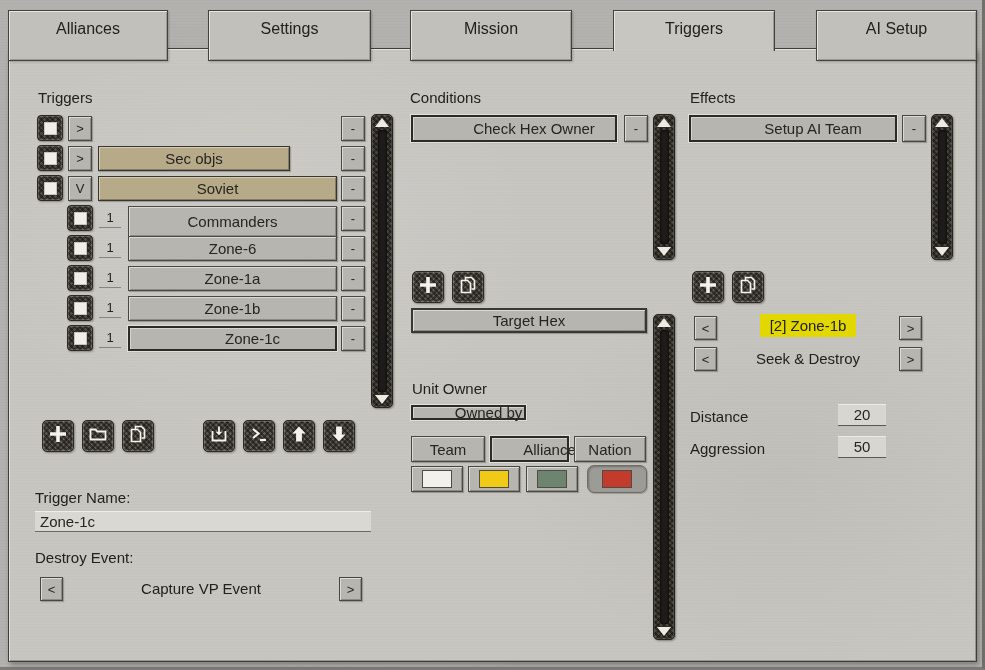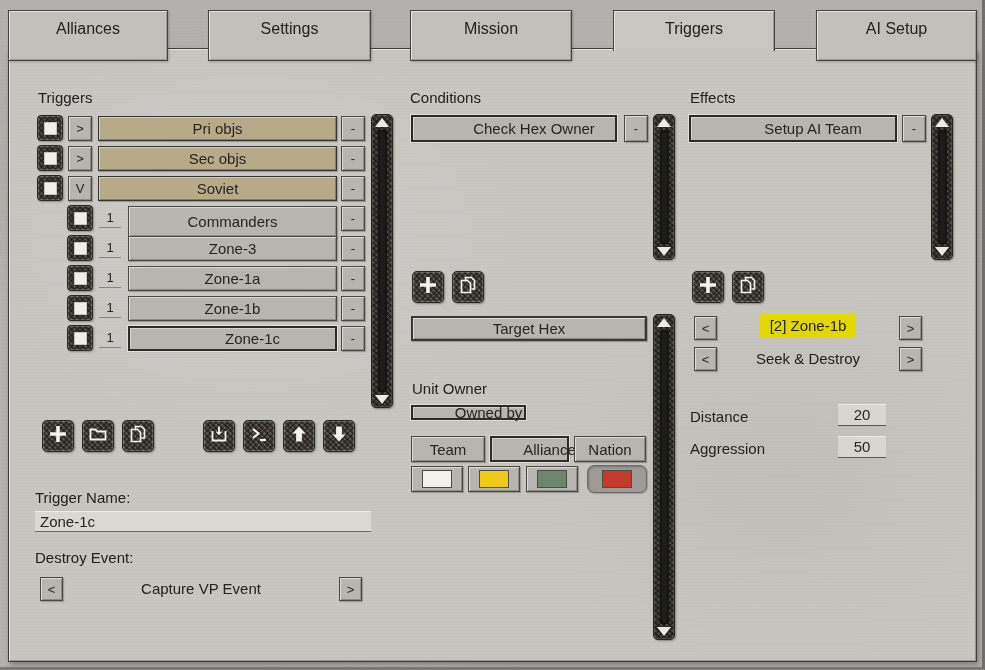--- a/index.html
+++ b/index.html
@@ -109,49 +109,48 @@
   <div class="tab abs" style="left:816px;width:161px;">AI Setup</div>
 
   <div id="panel" class="abs"></div>
 
   <div class="lbl abs" style="left:38px;top:89px;z-index:2">Triggers</div>
 
   <div class="cb abs" style="left:37px;top:115px;z-index:2">
       <div class="in"></div>
     </div>
   <div class="btn mini abs" style="left:68px;top:116px;width:24px;height:25px;z-index:2">&gt;</div>
-  <div class="btn tan abs" style="left:98px;top:116px;width:239px;height:25px;z-index:2">Pri objs</div>
   <div class="btn mini abs" style="left:341px;top:116px;width:24px;height:25px;z-index:2">-</div>
 
   <div class="cb abs" style="left:37px;top:145px;z-index:2">
       <div class="in"></div>
     </div>
   <div class="btn mini abs" style="left:68px;top:146px;width:24px;height:25px;z-index:2">&gt;</div>
-  <div class="btn tan abs" style="left:98px;top:146px;width:239px;height:25px;z-index:2">Sec objs</div>
+  <div class="btn tan abs" style="left:98px;top:146px;width:192px;height:25px;z-index:2">Sec objs</div>
   <div class="btn mini abs" style="left:341px;top:146px;width:24px;height:25px;z-index:2">-</div>
 
   <div class="cb abs" style="left:37px;top:175px;z-index:2">
       <div class="in"></div>
     </div>
   <div class="btn mini abs" style="left:68px;top:176px;width:24px;height:25px;z-index:2">V</div>
   <div class="btn tan abs" style="left:98px;top:176px;width:239px;height:25px;z-index:2">Soviet</div>
   <div class="btn mini abs" style="left:341px;top:176px;width:24px;height:25px;z-index:2">-</div>
 
   <div class="cb abs" style="left:67px;top:205px;z-index:2">
       <div class="in"></div>
     </div>
   <input class="numfield abs" style="left: 99px; top: 208px; width: 22px; height: 20px; z-index: 2;" value="1">
   <div class="btn abs" style="left:128px;top:206px;width:209px;height:31px;z-index:2">Commanders</div>
   <div class="btn mini abs" style="left:341px;top:206px;width:24px;height:25px;z-index:2">-</div>
 
   <div class="cb abs" style="left:67px;top:235px;z-index:2">
       <div class="in"></div>
     </div>
   <input class="numfield abs" style="left: 99px; top: 238px; width: 22px; height: 20px; z-index: 2;" value="1">
-  <div class="btn abs" style="left:128px;top:236px;width:209px;height:25px;z-index:2">Zone-3</div>
+  <div class="btn abs" style="left:128px;top:236px;width:209px;height:25px;z-index:2">Zone-6</div>
   <div class="btn mini abs" style="left:341px;top:236px;width:24px;height:25px;z-index:2">-</div>
 
   <div class="cb abs" style="left:67px;top:265px;z-index:2">
       <div class="in"></div>
     </div>
   <input class="numfield abs" style="left: 99px; top: 268px; width: 22px; height: 20px; z-index: 2;" value="1">
   <div class="btn abs" style="left:128px;top:266px;width:209px;height:25px;z-index:2">Zone-1a</div>
   <div class="btn mini abs" style="left:341px;top:266px;width:24px;height:25px;z-index:2">-</div>
 
   <div class="cb abs" style="left:67px;top:295px;z-index:2">
@@ -235,21 +234,21 @@
           <path d="M8.2 2h3.6v6.2H18v3.6h-6.2V18H8.2v-6.2H2V8.2h6.2z" fill="#f3f2ec"></path>
         </svg></span>
   </div>
   <div class="iconbtn abs" style="left:452px;top:271px;z-index:2">
     <span><svg viewBox="0 0 20 20" width="20" height="20" fill="none" stroke="#f3f2ec" stroke-width="1.7">
           <path d="M7.5 5V2.5h6l3 3V14h-3"></path>
           <path d="M3.5 5.5h6l3 3v9h-9z"></path>
         </svg></span>
   </div>
 
-  <div class="btn abs" style="left:411px;top:316px;width:236px;height:25px;border-width:2px;border-color:#3a3834;z-index:2">Target Hex</div>
+  <div class="btn abs" style="left:411px;top:308px;width:236px;height:25px;border-width:2px;border-color:#3a3834;z-index:2">Target Hex</div>
   <div class="scrollv abs" style="left:653px;top:314px;height:326px;z-index:2">
     <div class="sarrow up"></div>
     <div class="strack"></div>
     <div class="sarrow down"></div>
   </div>
 
   <div class="lbl abs" style="left:412px;top:380px;z-index:2">Unit Owner</div>
   <div class="btn sel abs" style="left:411px;top:405px;width:115px;height:15px;z-index:2">Owned by</div>
   <div class="btn abs" style="left:411px;top:436px;width:74px;height:26px;z-index:2">Team</div>
   <div class="btn sel abs" style="left:490px;top:436px;width:79px;height:26px;z-index:2">Alliance</div>

